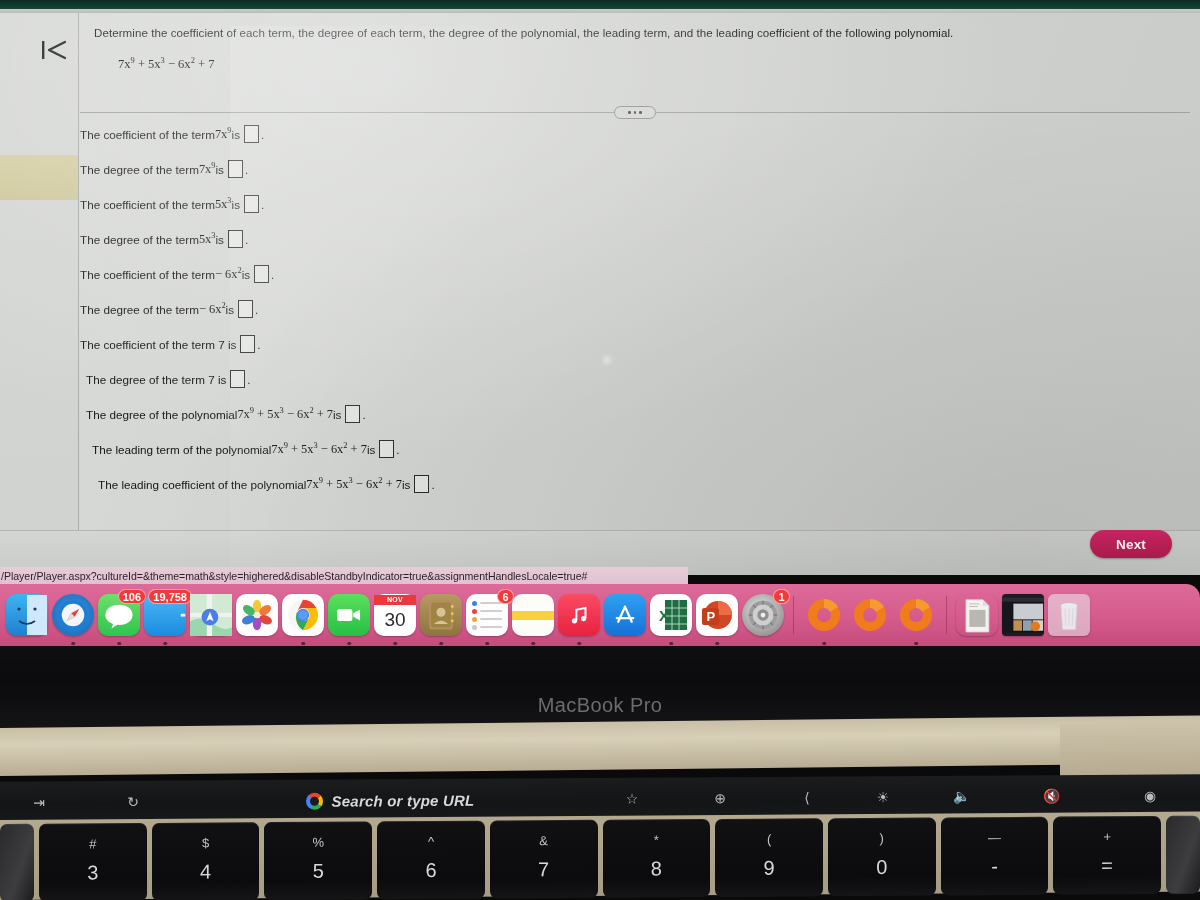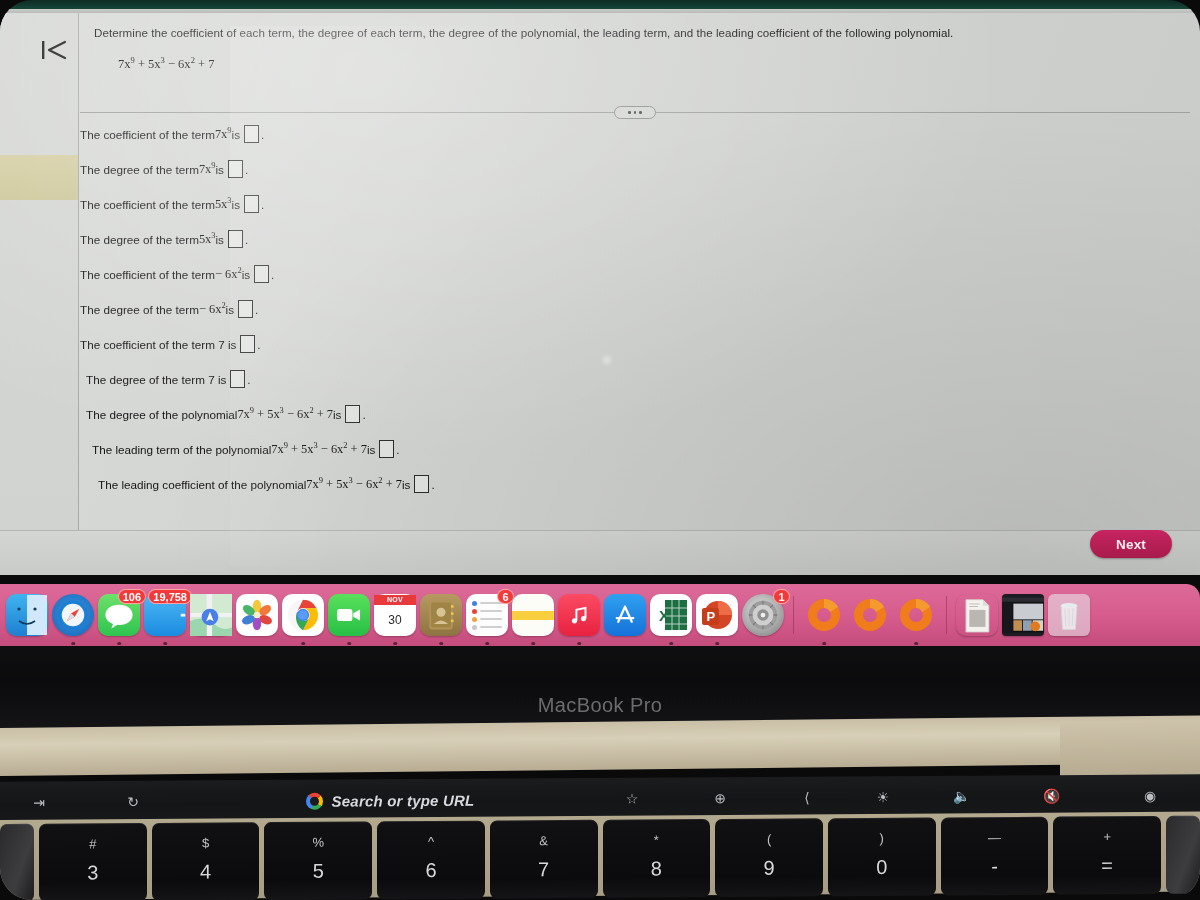--- a/index.html
+++ b/index.html
@@ -2,21 +2,21 @@
 <html><head>
 <meta charset="utf-8">
 <style>
   * { box-sizing: border-box; margin: 0; padding: 0; }
   html, body {
     width: 1200px; height: 900px;
     overflow: hidden;
     background: #0a0a0a;
     font-family: "Liberation Sans", sans-serif;
   }
-  #root { position: relative; width: 1200px; height: 900px; overflow: hidden; border-radius: 32px; }
+  #root { position: relative; width: 1200px; height: 900px; overflow: hidden; }
 
   
   .top-edge {
     position: absolute; left: 0; top: 0; width: 1200px; height: 9px;
     background: linear-gradient(180deg,#0d2b23 0%, #123b30 60%, #17473a 100%);
   }
   .screen-bezel-line {
     position: absolute; left: 0; top: 9px; width: 1200px; height: 4px;
     background: linear-gradient(180deg,#c9cbc8,#b9bcb8);
   }
@@ -170,21 +170,21 @@
   .ic-appstore { background: linear-gradient(180deg,#2fa1f0,#1571d8); }
   .ic-excel { background: #ffffff; }
   .ic-ppt { background: #ffffff; }
   .ic-sysprefs { background: radial-gradient(circle at 45% 40%,#e8e8e8,#9a9a9a 70%,#7b7b7b); border-radius: 50%; }
   .ic-origin { background: transparent; box-shadow:none; }
   .ic-window { background: #1c1c22; border-radius: 4px; overflow: hidden; }
   .ic-trash { background: rgba(235,238,240,.55); border-radius: 6px; }
 
   .cal-mon { background: #e8393c; color: #fff; font-size: 7px; font-weight: bold;
     width: 100%; text-align: center; line-height: 10px; letter-spacing: .3px;}
-  .cal-day { color: #2a2a2a; font-size: 12px; font-weight: 300; line-height: 30px; }
+  .cal-day { color: #2a2a2a; font-size: 19px; font-weight: 300; line-height: 30px; }
   .note-top { background: #f7cf3f; width: 100%; height: 9px; }
   .rem-lines { width: 100%; padding: 5px 6px; display:flex; flex-direction:column; gap:3px; }
   .rem-line { display:flex; align-items:center; gap:3px; }
   .rem-dot { width:5px; height:5px; border-radius:50%; display:block; }
   .rem-bar { flex:1; height:2px; background:#cfcfcf; border-radius:1px; }
 
   
   .bezel {
     position: absolute; left: 0; top: 646px; width: 1200px; height: 86px;
     background: linear-gradient(180deg,#121214 0%, #0c0c0e 40%, #141417 100%);
@@ -376,20 +376,23 @@
         </div>
       </div>
 
     <div class="page-footer"></div>
     <div class="glare-a"></div>
     <div class="smudge"></div>
   </div>
 
   <button class="next-btn">Next</button>
 
+  <div class="url-strip">
+    <span class="url-text">/Player/Player.aspx?cultureId=&amp;theme=math&amp;style=highered&amp;disableStandbyIndicator=true&amp;assignmentHandlesLocale=true#</span>
+  </div>
 
   <div class="dock" id="dock">
       <div class="dock-icon ic-finder" title="Finder">
         <svg viewBox="0 0 40 40" width="40" height="40">
           <rect x="20" y="0" width="20" height="40" fill="#cfe8fb"></rect>
           <circle cx="12" cy="14" r="1.6" fill="#153a5c"></circle>
           <circle cx="28" cy="14" r="1.6" fill="#153a5c"></circle>
           <path d="M12 26 q8 6 16 0" stroke="#153a5c" stroke-width="1.6" fill="none"></path>
         </svg>
       </div>

